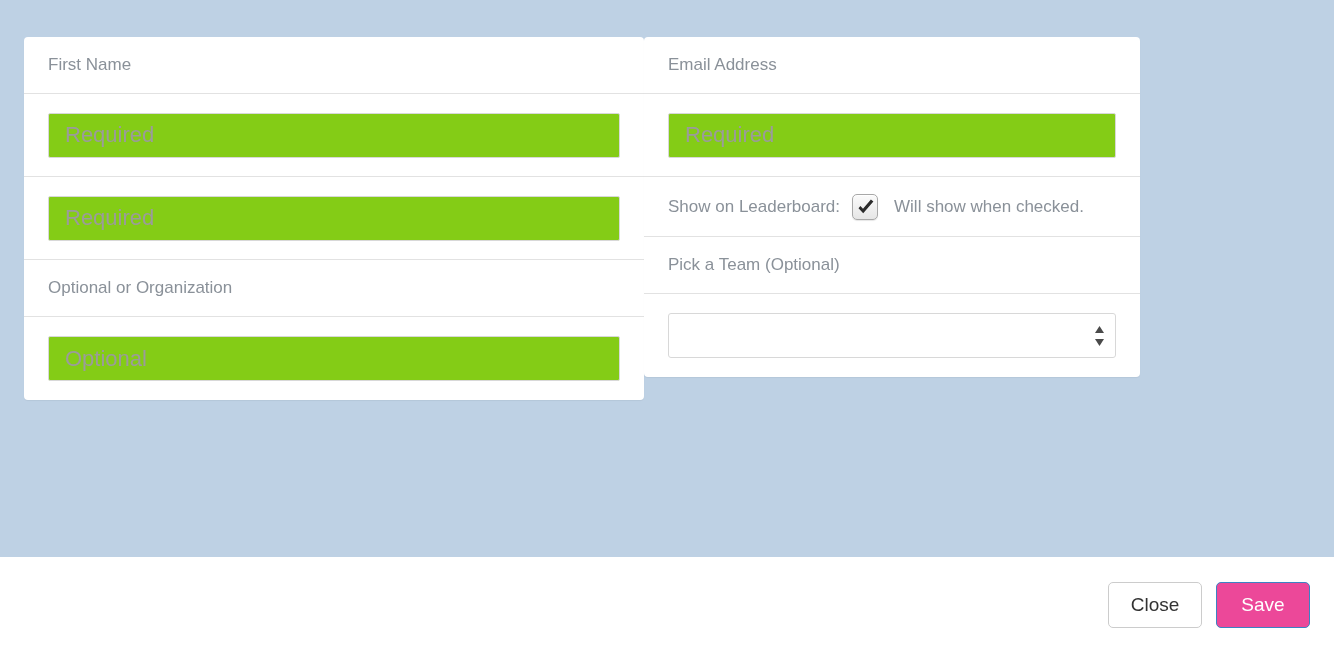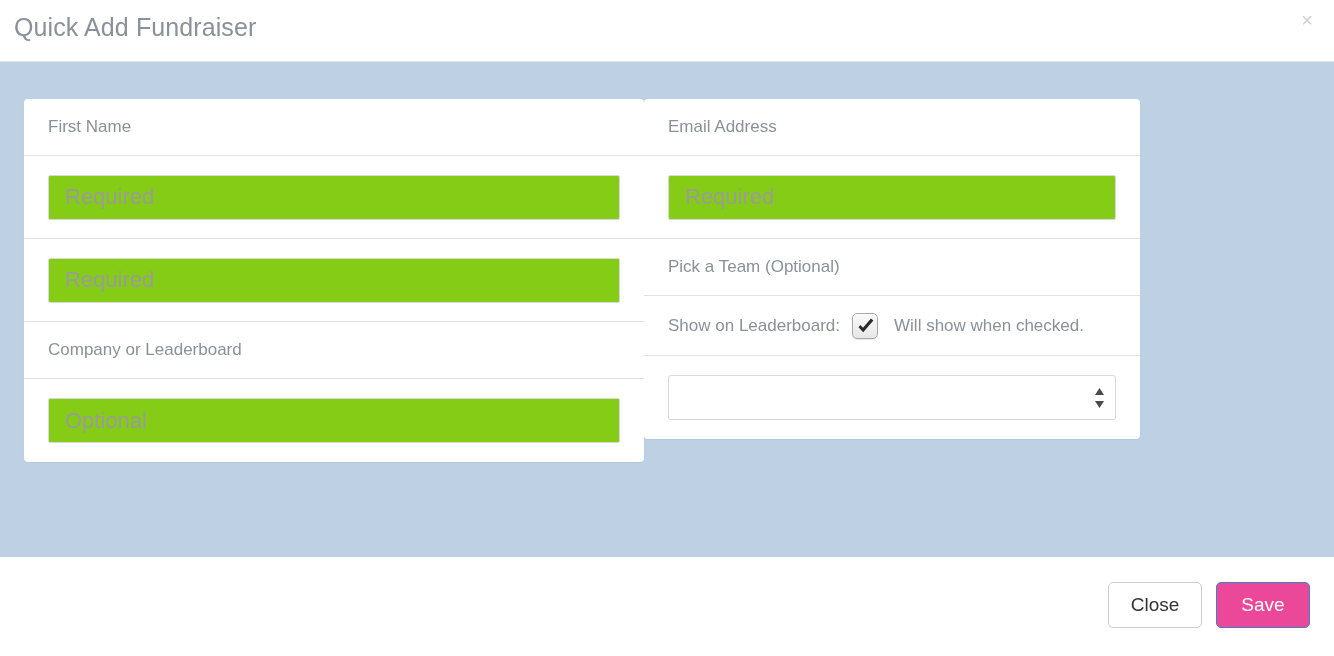--- a/index.html
+++ b/index.html
@@ -207,71 +207,67 @@
     background: #ec4899;
     border: 1px solid #3b82c4;
     color: #ffffff;
   }
 </style>
 </head>
 <body>
 
 <div class="modal">
 
-  <div class="modal-header">
-    <div class="modal-title">Quick Add Fundraiser</div>
-    <div class="close-icon">×</div>
-  </div>
 
   <div class="modal-body">
 
     <div class="panel panel-left">
 
       <div class="row row-label">
         <span>First Name</span>
       </div>
       <div class="row row-field">
         <input class="text-input" type="text" placeholder="Required" style="">
       </div>
 
       <div class="row row-field">
         <input class="text-input" type="text" placeholder="Required" style="">
       </div>
 
       <div class="row row-label">
-        <span>Company or Leaderboard</span>
+        <span>Optional or Organization</span>
       </div>
       <div class="row row-field">
         <input class="text-input" type="text" placeholder="Optional" style="">
       </div>
 
     </div>
 
     <div class="panel panel-right">
 
       <div class="row row-label">
         <span>Email Address</span>
       </div>
       <div class="row row-field">
         <input class="text-input" type="text" placeholder="Required" style="">
-      </div>
-
-      <div class="row row-label">
-        <span>Pick a Team (Optional)</span>
       </div>
 
       <div class="row row-inline">
         <span class="cb-label">Show on Leaderboard:</span>
         <span class="checkbox">
           <svg width="20" height="20" viewBox="0 0 20 20">
             <path d="M2.5 10.2 L7.2 15.2 L17.4 3.4 L14.9 1.6 L7.0 10.8 L4.4 8.0 Z" fill="#2b2b2b"></path>
           </svg>
         </span>
         <span class="cb-help">Will show when checked.</span>
       </div>
+
+      <div class="row row-label">
+        <span>Pick a Team (Optional)</span>
+      </div>
       <div class="row row-field">
         <div class="select-wrap">
           <div class="select-box"></div>
           <svg class="select-arrows" viewBox="0 0 11 24">
             <path d="M5.5 2 L10 9 L1 9 Z" fill="#4a4a4a"></path>
             <path d="M5.5 22 L1 15 L10 15 Z" fill="#4a4a4a"></path>
           </svg>
         </div>
       </div>
 

